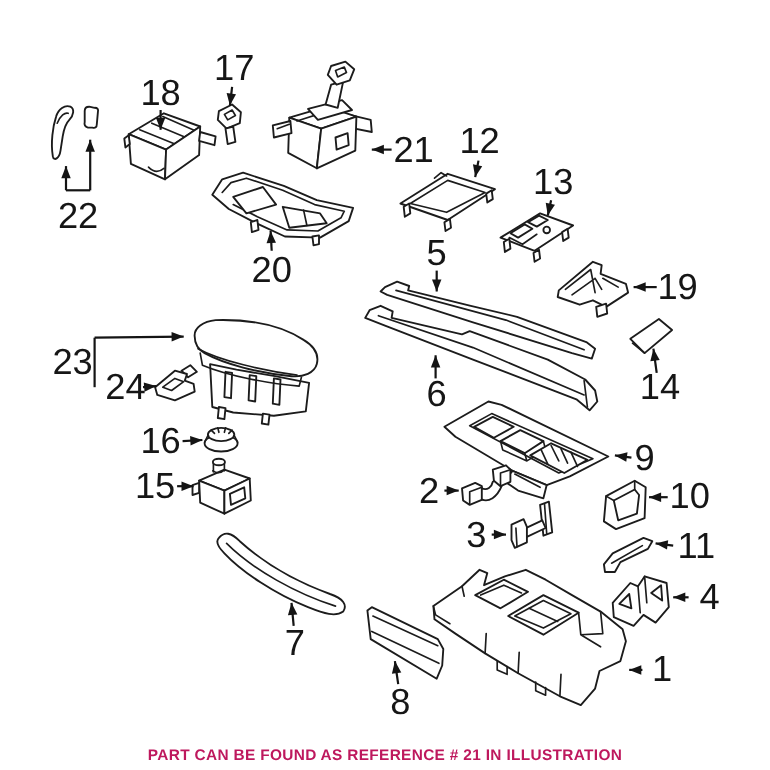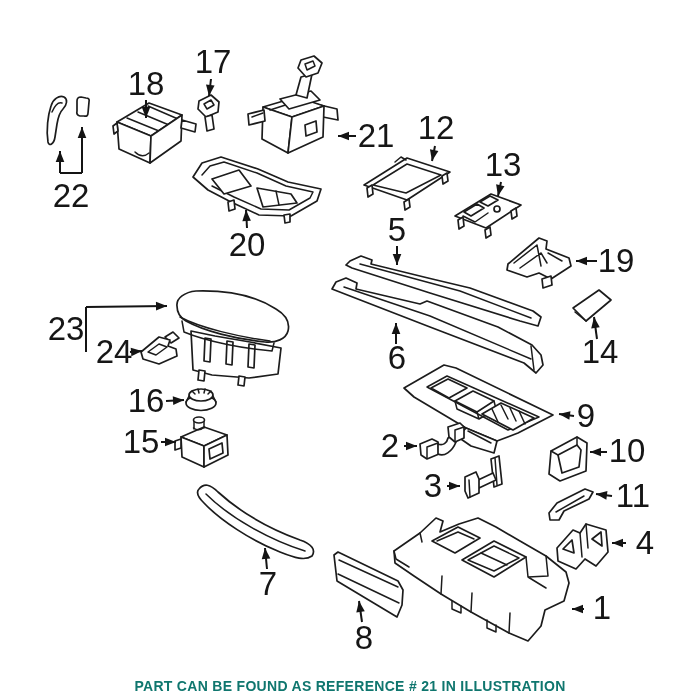--- a/index.html
+++ b/index.html
@@ -337,14 +337,14 @@
     <text class="ref" x="66" y="340">23</text>
   <polygon points="167,306 155.94775581642142,301.8361197775929 156.05392056564375,310.4354644646038" fill="#141414"></polygon>
       </g>
   <g>
     <line class="arrow" x1="130" y1="352" x2="142" y2="351"></line>
     <text class="ref" x="114" y="363">24</text>
   <polygon points="142,351 130.68090109593524,347.6283535179382 131.3950922226774,356.1986470388441" fill="#141414"></polygon>
       </g>
 </svg>
 
-<div class="caption" style="color: #0f766e; text-align: center;">PART CAN BE FOUND AS REFERENCE # 21 IN ILLUSTRATION</div>
+<div class="caption" style="color: #be185d; text-align: center;">PART CAN BE FOUND AS REFERENCE # 21 IN ILLUSTRATION</div>
 </div>
 
 </body></html>

